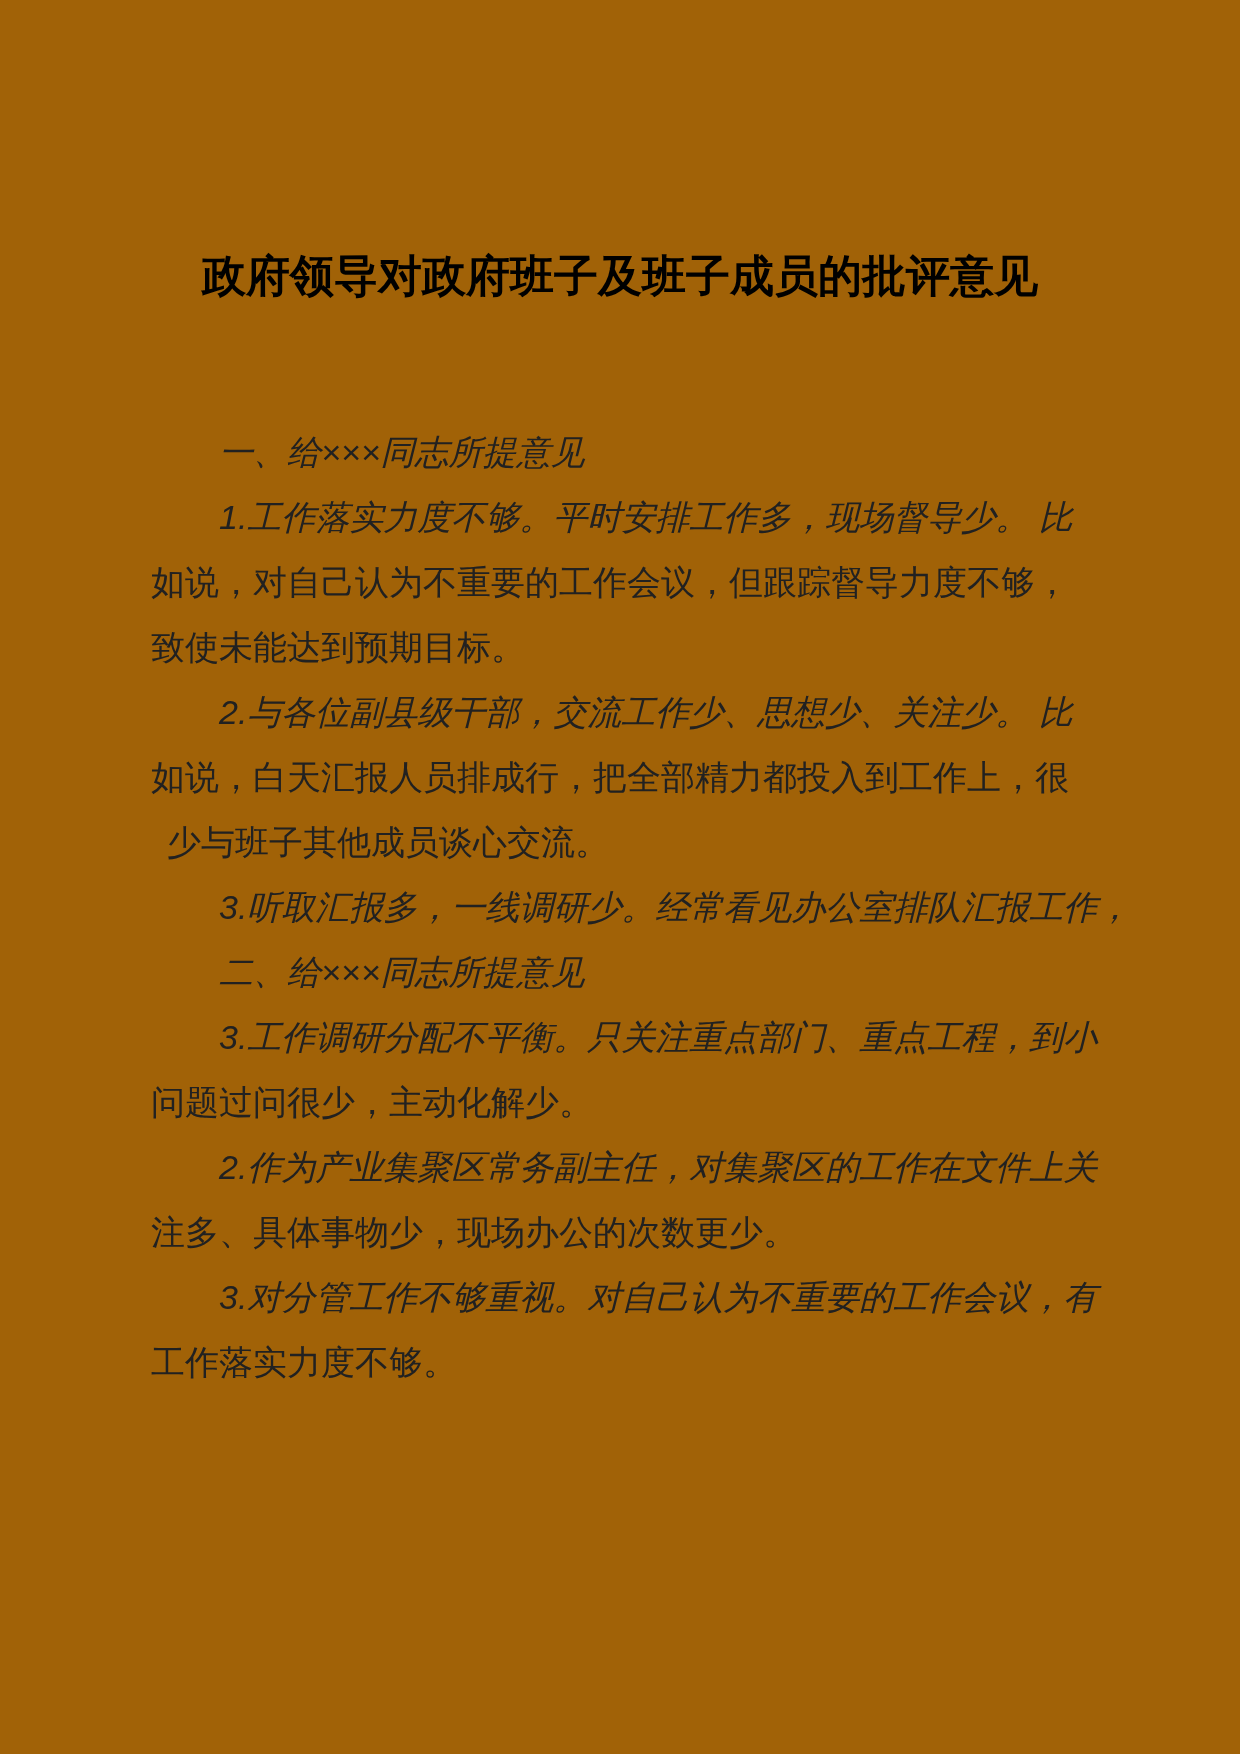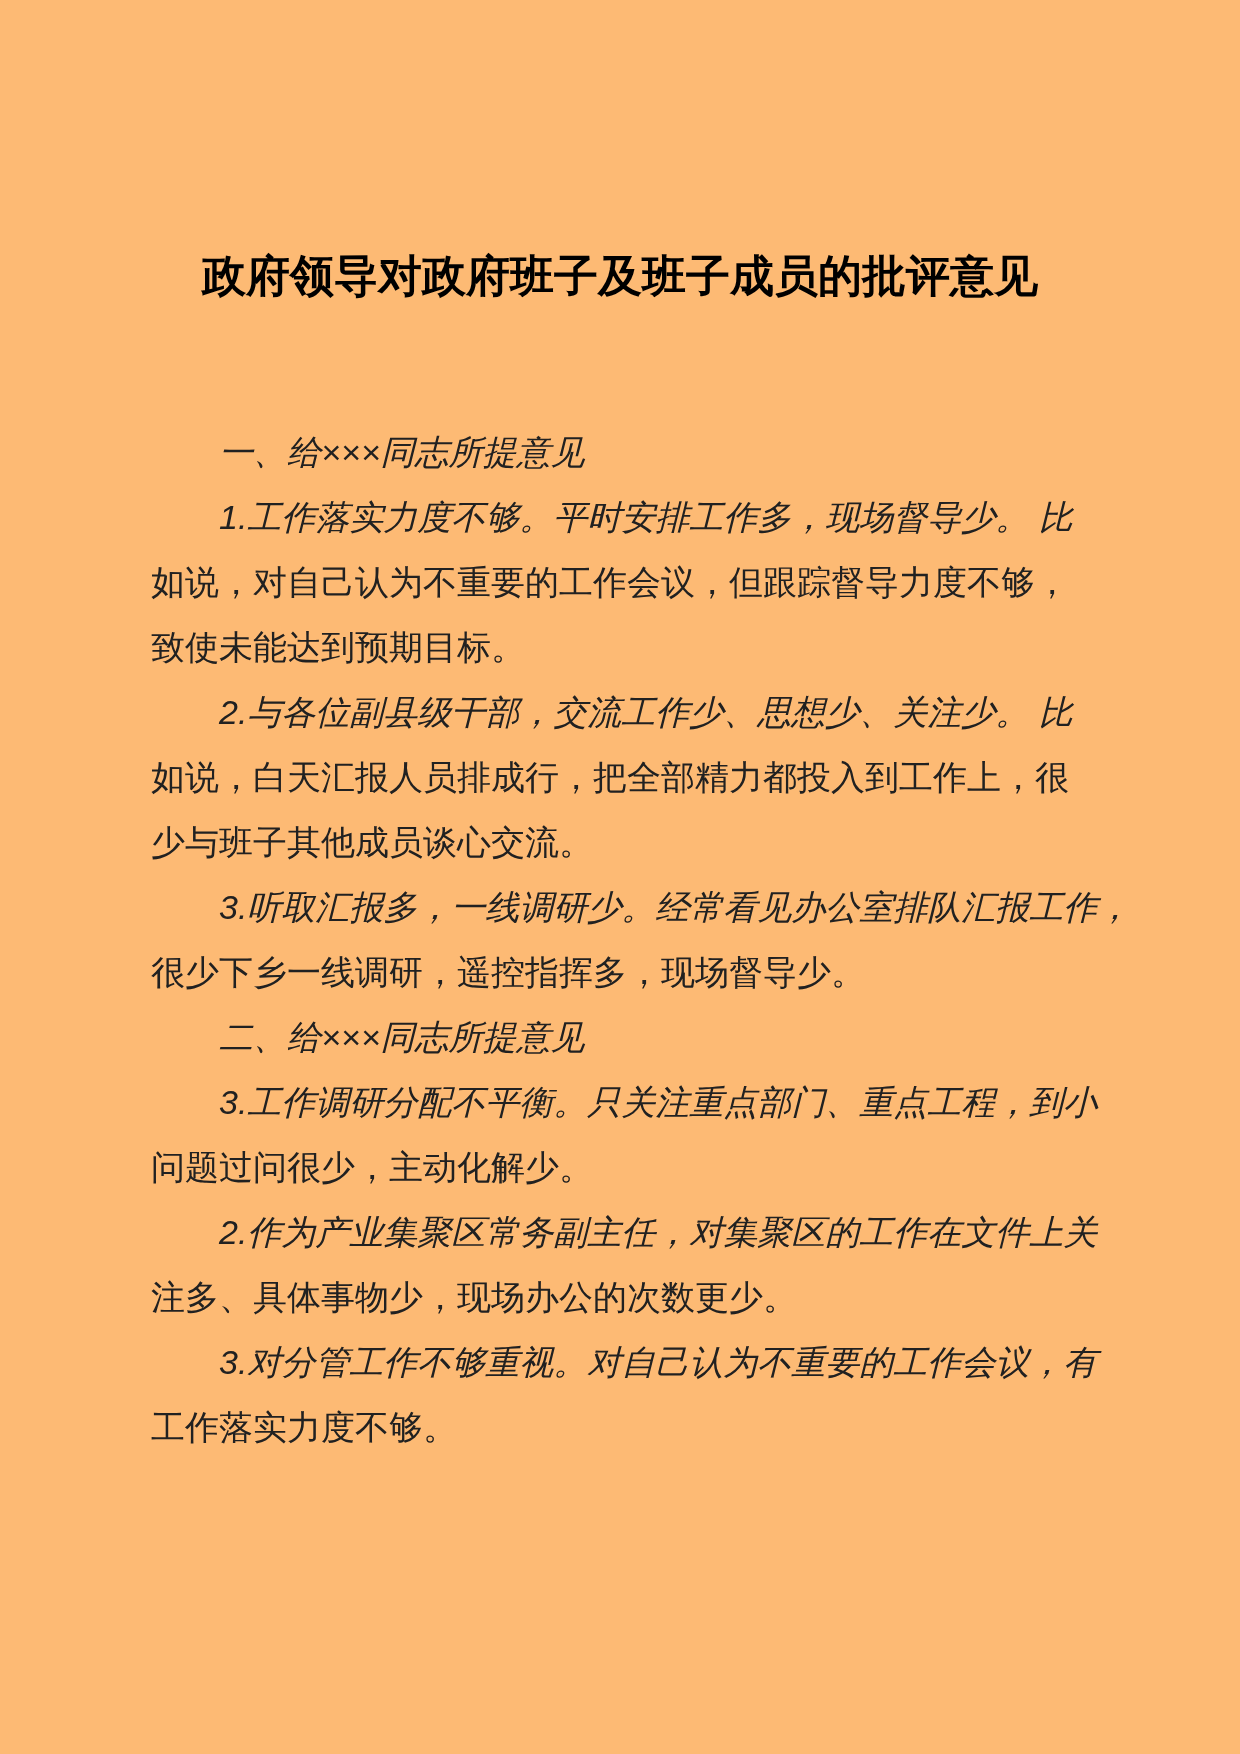--- a/index.html
+++ b/index.html
@@ -44,32 +44,31 @@
     font-weight: normal;
   }
   .line.indent {
     text-indent: 68px;
     font-style: italic;
   }
 </style>
 </head>
 <body>
 
-<div class="page" style="background: #fdba74;">
+<div class="page" style="background: #a16207;">
   <h1 class="title" style="color: rgb(0, 0, 0);">政府领导对政府班子及班子成员的批评意见</h1>
   <div class="doc-body">
       <div class="line indent" style="color: rgb(33, 33, 33);">一、给×××同志所提意见</div>
       <div class="line indent" style="color: rgb(33, 33, 33);">1.工作落实力度不够。平时安排工作多，现场督导少。 比</div>
       <div class="line" style="color: rgb(33, 33, 33);">如说，对自己认为不重要的工作会议，但跟踪督导力度不够，</div>
       <div class="line" style="color: rgb(33, 33, 33);">致使未能达到预期目标。</div>
       <div class="line indent" style="color: rgb(33, 33, 33);">2.与各位副县级干部，交流工作少、思想少、关注少。 比</div>
       <div class="line" style="color: rgb(33, 33, 33); font-family: Liberation Serif, serif;">如说，白天汇报人员排成行，把全部精力都投入到工作上，很</div>
-      <div class="line" style="color: rgb(33, 33, 33);">少与班子其他成员谈心交流。</div>
+      <div class="line" style="color: rgb(33, 33, 33); margin-left: 16px;">少与班子其他成员谈心交流。</div>
       <div class="line indent" style="color: rgb(33, 33, 33);">3.听取汇报多，一线调研少。经常看见办公室排队汇报工作，</div>
-      <div class="line" style="color: rgb(33, 33, 33);">很少下乡一线调研，遥控指挥多，现场督导少。</div>
       <div class="line indent" style="color: rgb(33, 33, 33);">二、给×××同志所提意见</div>
       <div class="line indent" style="color: rgb(33, 33, 33);">3.工作调研分配不平衡。只关注重点部门、重点工程，到小</div>
       <div class="line" style="color: rgb(33, 33, 33);">问题过问很少，主动化解少。</div>
       <div class="line indent" style="color: rgb(33, 33, 33);">2.作为产业集聚区常务副主任，对集聚区的工作在文件上关</div>
       <div class="line" style="color: rgb(33, 33, 33);">注多、具体事物少，现场办公的次数更少。</div>
       <div class="line indent" style="color: rgb(33, 33, 33);">3.对分管工作不够重视。对自己认为不重要的工作会议，有</div>
       <div class="line" style="color: rgb(33, 33, 33);">工作落实力度不够。</div>
     </div>
 </div>
 

